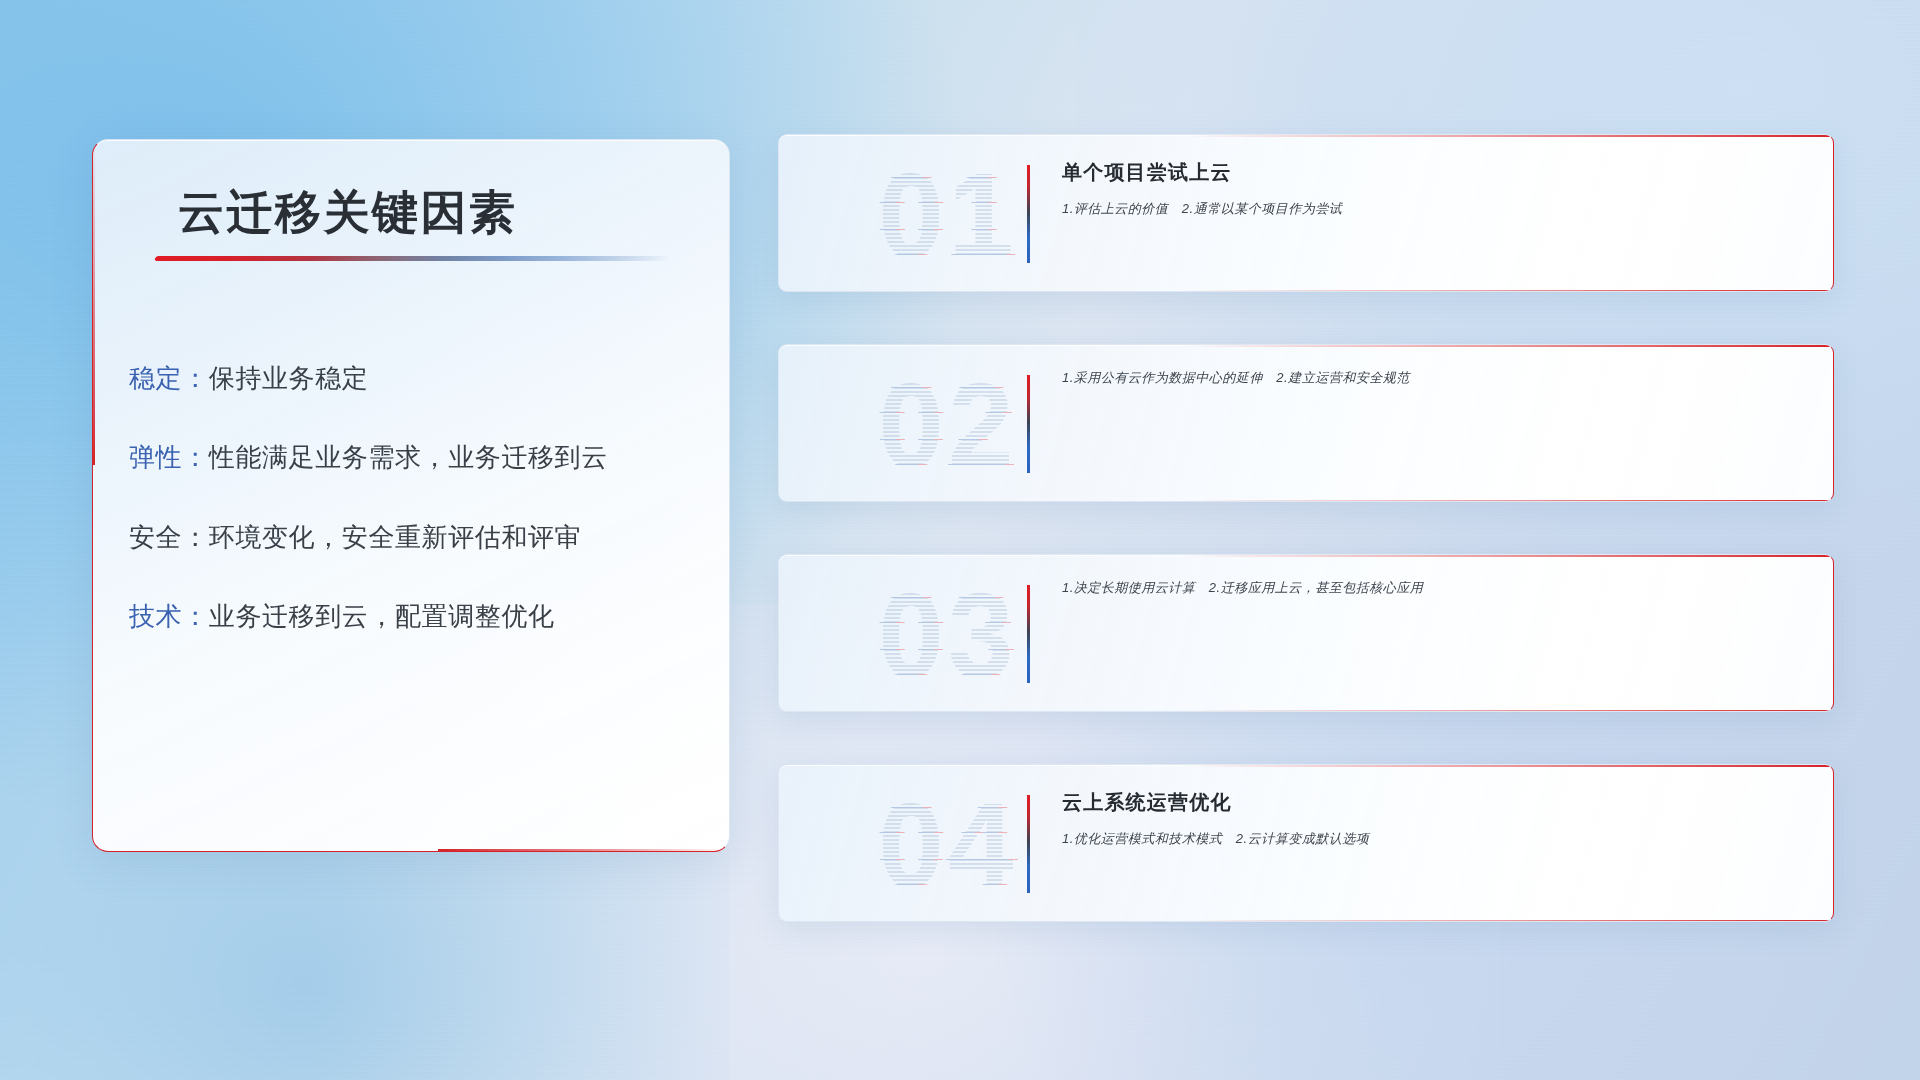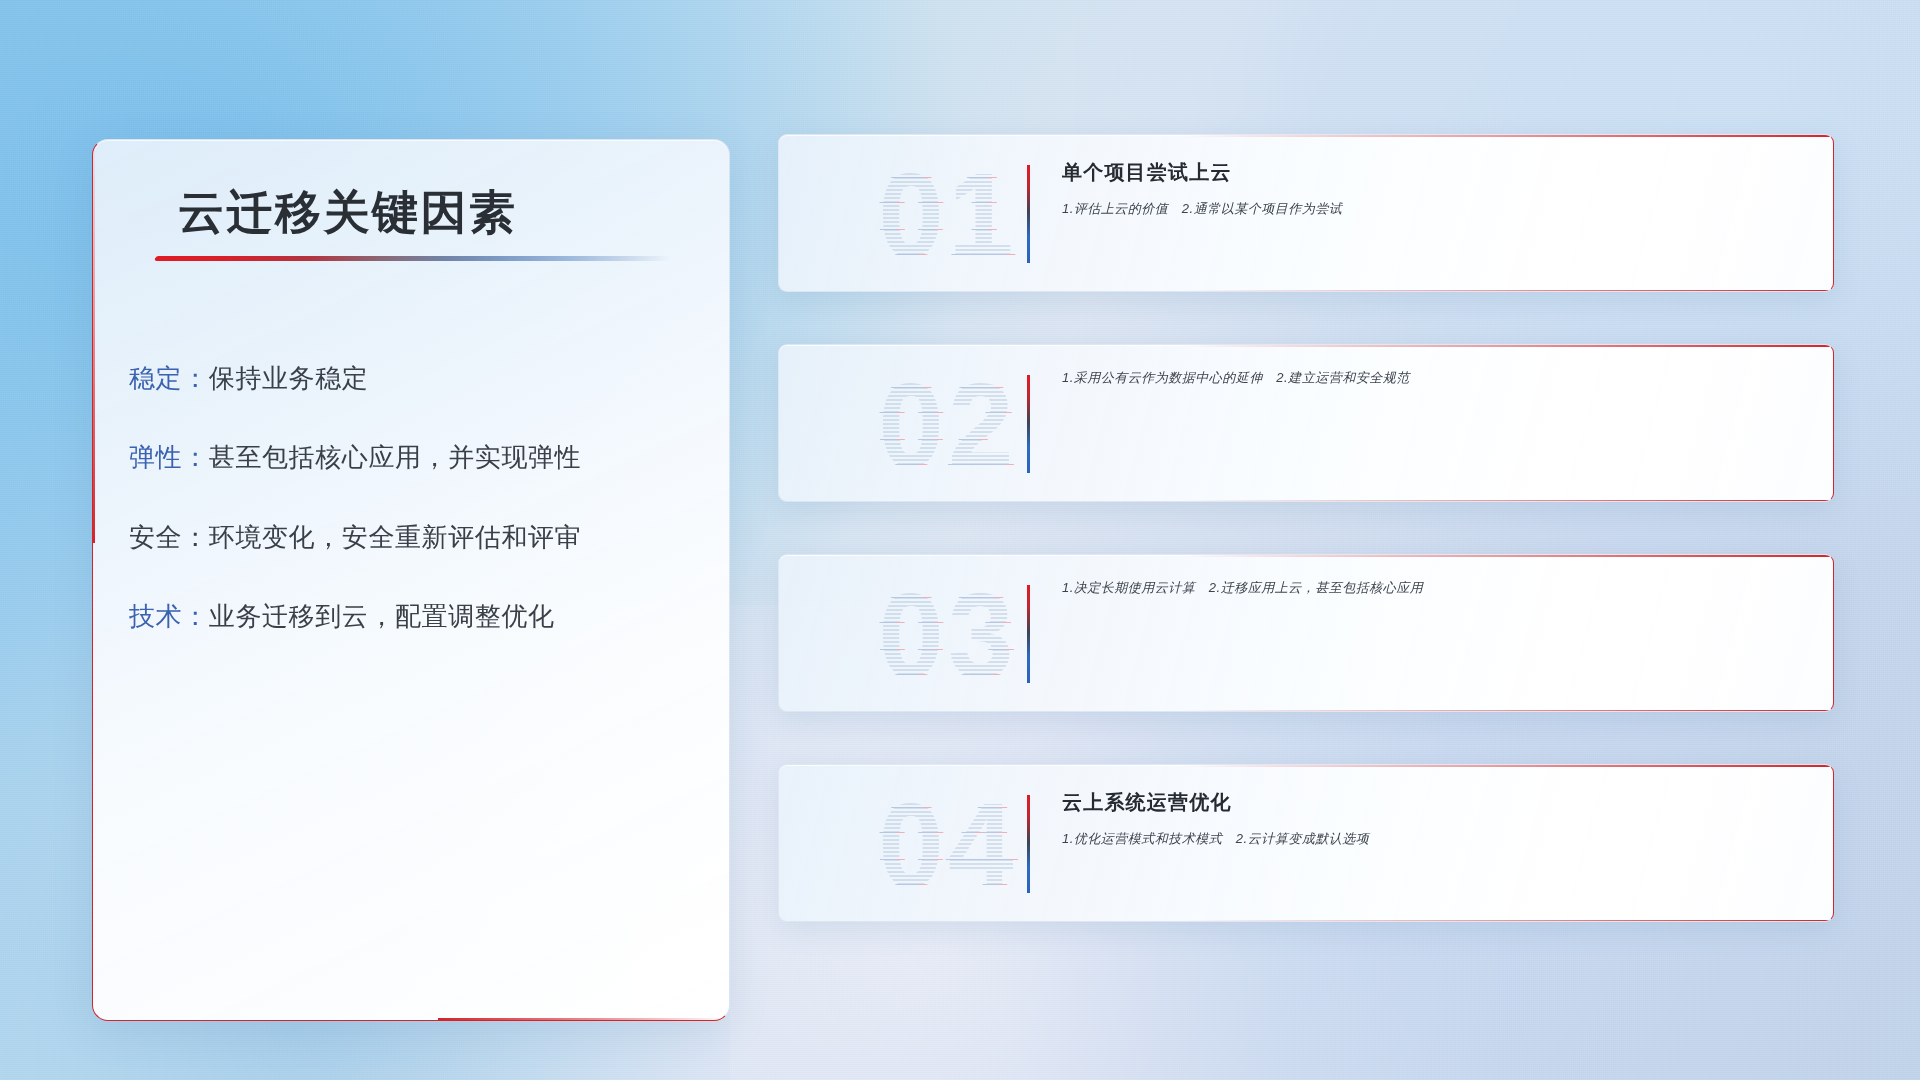--- a/index.html
+++ b/index.html
@@ -52,21 +52,21 @@
     background-image:
       repeating-linear-gradient(0deg, rgba(255,255,255,.10) 0 1px, rgba(90,140,190,.07) 1px 2px),
       repeating-linear-gradient(90deg, rgba(255,255,255,.08) 0 1px, rgba(90,140,190,.05) 1px 2px);
   }
 
   
   #stage { position:absolute; inset:0; z-index:2; }
 
   
   #left-card {
-    position:absolute; left:92px; top:139px; width:638px; height:882px;
+    position:absolute; left:92px; top:139px; width:638px; height:713px;
     border-radius:16px;
     background:linear-gradient(155deg,
       rgba(229,240,250,.93) 0%,
       rgba(238,245,252,.95) 26%,
       rgba(250,252,254,.97) 58%,
       rgba(255,255,255,.99) 100%);
     border:1.6px solid rgba(214,226,240,.85);
     border-left-color:#d5232a;
     border-bottom-color:#d5232a;
     box-shadow:0 10px 40px rgba(80,120,170,.14), inset 0 1px 0 rgba(255,255,255,.75);
@@ -191,21 +191,21 @@
     <h1 id="panel-title">云迁移关键因素</h1>
     <div id="title-rule"></div>
 
     <div id="factor-list">
 
       <p class="factor-row">
         <span class="factor-key accent">稳定：</span><span class="factor-val">保持业务稳定</span>
       </p>
 
       <p class="factor-row">
-        <span class="factor-key accent">弹性：</span><span class="factor-val">甚至包括核心应用，并实现弹性</span>
+        <span class="factor-key accent">弹性：</span><span class="factor-val">性能满足业务需求，业务迁移到云</span>
       </p>
 
       <p class="factor-row">
         <span class="factor-key">安全：</span><span class="factor-val">环境变化，安全重新评估和评审</span>
       </p>
 
       <p class="factor-row">
         <span class="factor-key accent">技术：</span><span class="factor-val">业务迁移到云，配置调整优化</span>
       </p>
 

